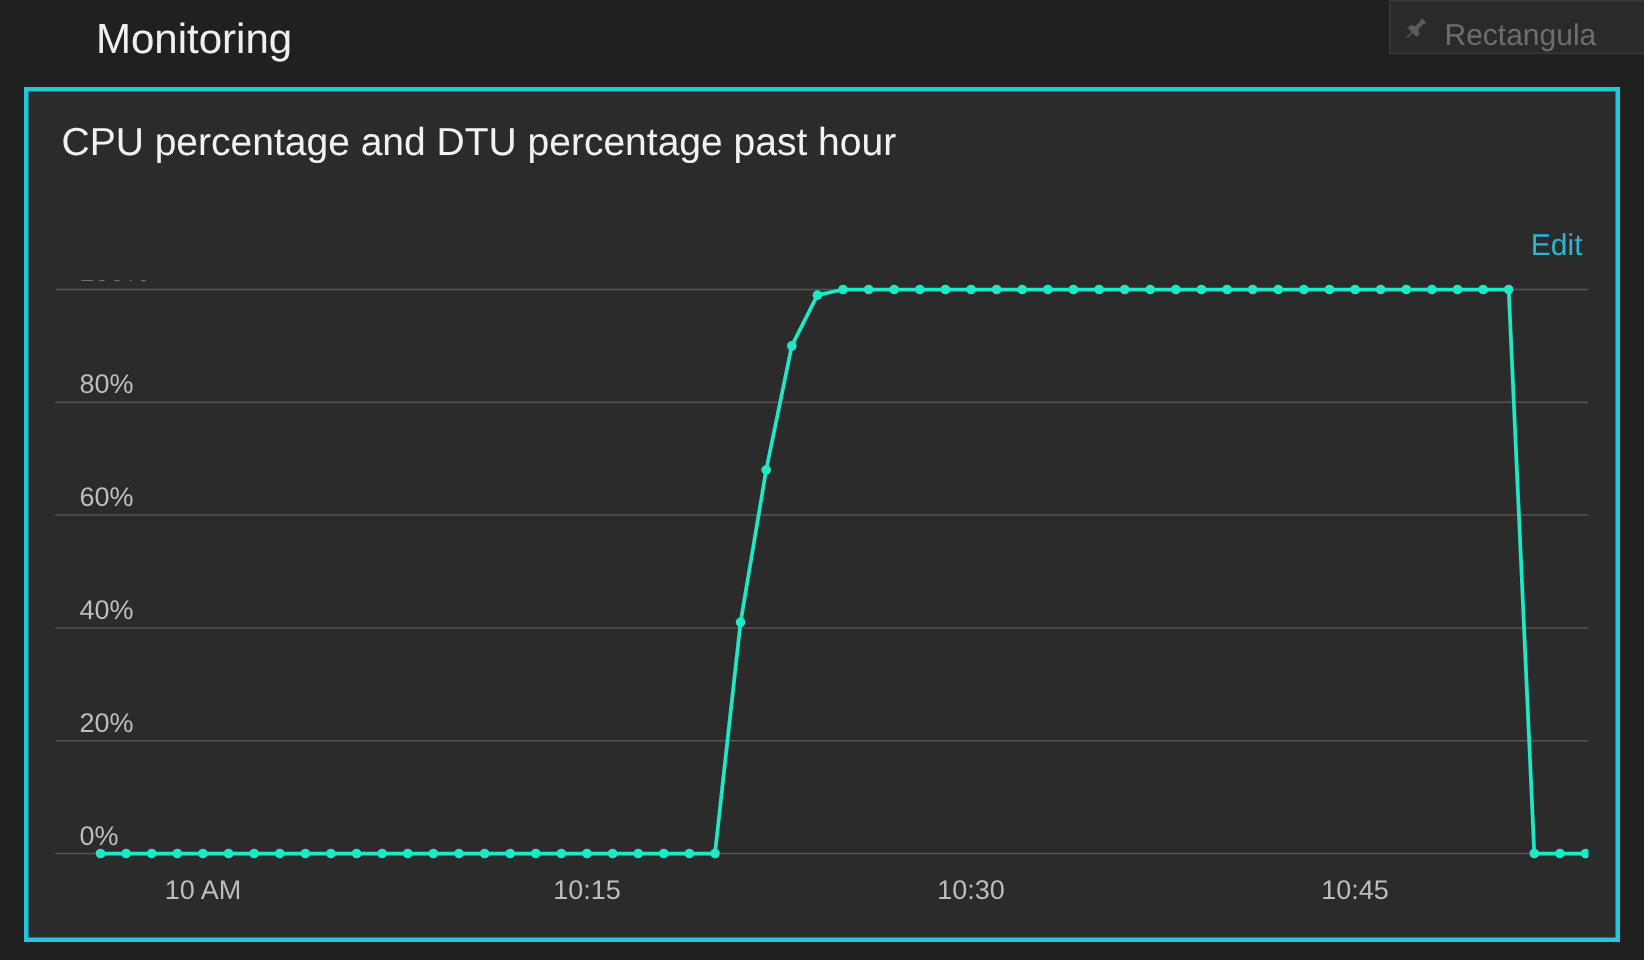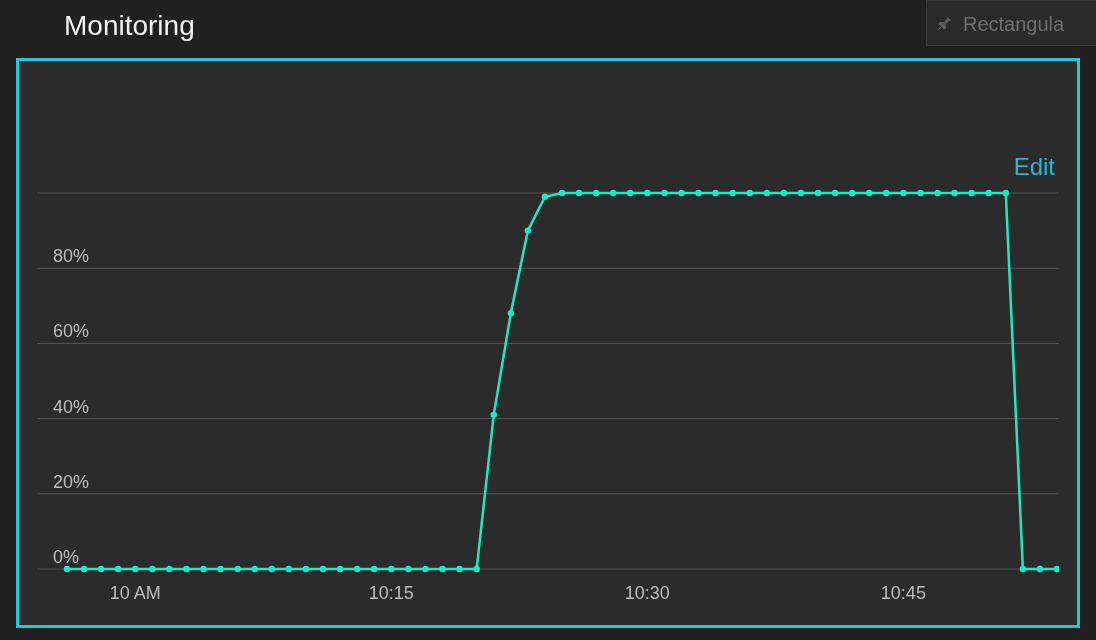--- a/index.html
+++ b/index.html
@@ -20,21 +20,21 @@
     font-size: 28px;
     font-weight: 300;
     color: #f0f0f0;
     margin-left: 48px;
   }
 
   .ghost-btn {
     position: absolute;
     right: 0;
     top: 0;
-    height: 46px;
+    height: 36px;
     padding: 0 14px 0 36px;
     line-height: 46px;
     color: #6e6e6e;
     border: 1px solid #3a3a3a;
     border-right: none;
     background: #2a2a2a;
     font-size: 20px;
     overflow: hidden;
     white-space: nowrap;
     box-sizing: border-box;
@@ -64,21 +64,21 @@
     top: 18px;
     font-size: 26px;
     font-weight: 400;
     color: #f2f2f2;
   }
 
   .edit-link {
     position: absolute;
     right: 22px;
     top: 92px;
-    font-size: 24px;
+    font-size: 20px;
     color: #29b6d3;
     cursor: pointer;
   }
 
   .chart-area {
     position: absolute;
     left: 18px;
     right: 18px;
     top: 126px;
     bottom: 10px;
@@ -121,20 +121,21 @@
 <div class="page-title">Monitoring</div>
 
 <div class="ghost-btn">
   <svg class="pin-icon" viewBox="0 0 24 24">
       <path fill="#8a8a8a" d="M16 3l5 5-3 1-5 5 1 5-3 3-4-4-5 5-1-1 5-5-4-4 3-3 5 1 5-5z"></path>
     </svg>
   <span>Rectangula</span>
 </div>
 
 <div class="tile">
+  <div class="tile-title">CPU percentage and DTU percentage past hour</div>
   <div class="edit-link">Edit</div>
 
   <div class="chart-area">
     <svg class="chart-svg" id="chart-svg" viewBox="0 0 1022 428" preserveAspectRatio="none">
         <line x1="0" x2="1022" y1="382" y2="382" class="gridline"></line>
         <text x="16" y="376" class="y-tick-label">0%</text>
         <line x1="0" x2="1022" y1="306.8" y2="306.8" class="gridline"></line>
         <text x="16" y="300.8" class="y-tick-label">20%</text>
         <line x1="0" x2="1022" y1="231.6" y2="231.6" class="gridline"></line>
         <text x="16" y="225.6" class="y-tick-label">40%</text>

